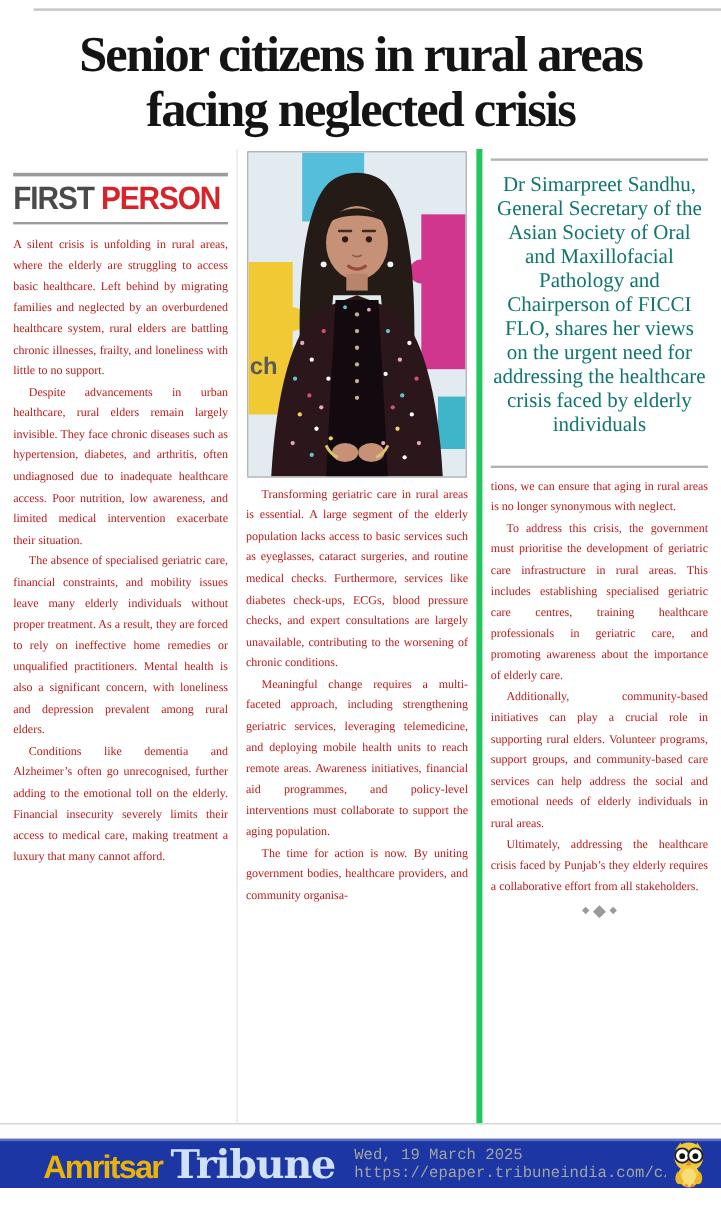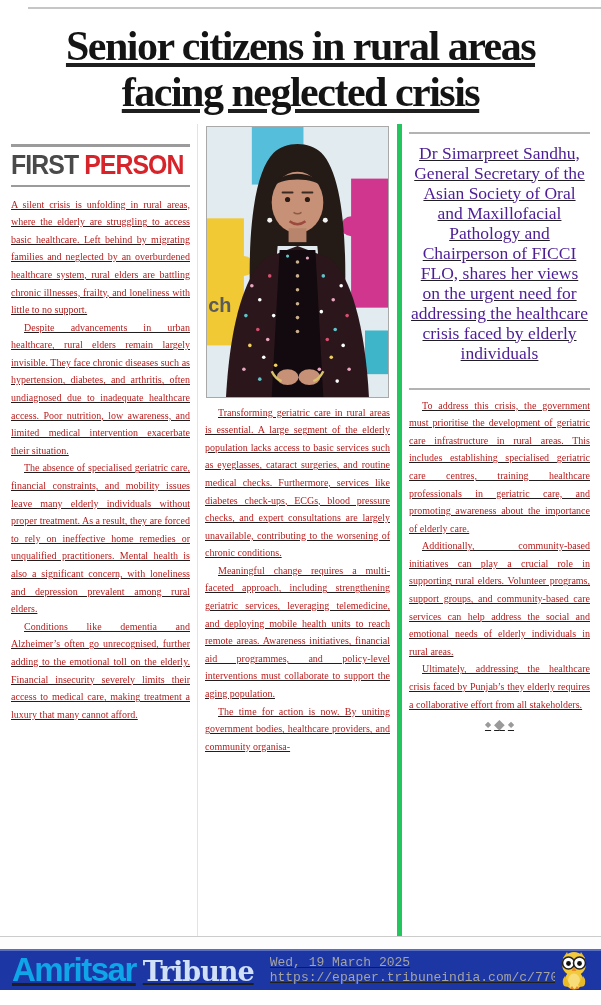--- a/index.html
+++ b/index.html
@@ -1,20 +1,20 @@
 <!DOCTYPE html>
 <html><head>
 <meta charset="utf-8">
 <style>
   * { margin:0; padding:0; box-sizing:border-box; }
   html,body { background:#ffffff; }
   .page {
     position:relative; width:601px; height:1005px; margin:0 auto;
     background:#ffffff; overflow:hidden;
-    font-family:"Liberation Serif", serif; color:#1f1f1f;text-decoration:underline;
+    font-family:"Liberation Serif", serif; color:#1f1f1f;
   }
   .top-rule { position:absolute; top:7px; left:28px; right:0; height:2px; background:#c6c6c6; }
 
   
   .headline-block { padding:24px 6px 8px 6px; text-align:center; }
   .headline {
     font-family:"Liberation Serif", serif; font-weight:bold; color:#141414;
     font-size:42px; line-height:1.09; letter-spacing:-1.5px;
   }
 
@@ -38,42 +38,42 @@
   .kicker-second { color:#d6242a; }
 
   
   .photo-frame { margin:2px 1px 6px 1px; border:1px solid #a9a9a9; height:272px; background:#dfe9ee; overflow:hidden; }
   .photo-frame svg { display:block; width:100%; height:100%; }
 
   
   .pull-quote {
     margin:8px 0 7px 0; padding:9px 1px 10px 1px;
     border-top:2px solid #b3b3b3; border-bottom:2px solid #b3b3b3;
-    text-align:center; font-size:17.5px; line-height:20px; color:#4c1d95;
+    text-align:center; font-size:17.5px; line-height:20px; color:#0f766e;
     min-height:258px;
   }
 
   
   .end-mark { text-align:center; color:#9a9a9a; margin-top:4px; line-height:14px; }
   .end-mark .sm { font-size:8px;  vertical-align:2px; margin:0 3px; }
   .end-mark .lg { font-size:14px; vertical-align:0; }
 
   
   .pre-footer { border-top:1px solid #cccccc; height:13px; background:#fdfdfd; }
   .footer {
     height:41px; background:#1c36a3; border-top:2px solid #5a6ec2;
     display:flex; align-items:center; padding:0 8px 0 12px; color:#ffffff;
   }
   .masthead { white-space:nowrap; display:flex; align-items:baseline; }
   .masthead-city {
-    font-family:"Liberation Sans", sans-serif; font-weight:bold; font-size:33px;
-    letter-spacing:-1.5px; color:#0ea5e9;
+    font-family:"Liberation Sans", sans-serif; font-weight:bold; font-size:27px;
+    letter-spacing:-1.5px; color:#eab308;margin-left:24px;
   }
   .masthead-paper {
-    font-family:"DejaVu Serif", serif; font-weight:bold; font-size:27px;
+    font-family:"DejaVu Serif", serif; font-weight:bold; font-size:33px;
     letter-spacing:-1px; color:#cfe0f7; margin-left:7px;
   }
   .footer-meta {
     margin-left:16px; font-family:"Liberation Mono", monospace;
     font-size:13px; line-height:15px; color:#a3a3a3; overflow:hidden; white-space:nowrap;
   }
   .footer-meta .url { display:block;text-align:center; }
   .owl { margin-left:auto; flex:0 0 auto; width:38px; height:40px; }
 </style>
 </head>
@@ -178,20 +178,21 @@
           <path d="M124,246 q-4,8 -10,10" stroke="#d8c26a" stroke-width="2.5" fill="none"></path>
         </svg>
       </div>
       <p>Transforming geriatric care in rural areas is essential. A large segment of the elderly population lacks access to basic services such as eyeglasses, cataract surgeries, and routine medical checks. Furthermore, services like diabetes check-ups, ECGs, blood pressure checks, and expert consultations are largely unavailable, contributing to the worsening of chronic conditions.</p>
       <p>Meaningful change requires a multi-faceted approach, including strengthening geriatric services, leveraging telemedicine, and deploying mobile health units to reach remote areas. Awareness initiatives, financial aid programmes, and policy-level interventions must collaborate to support the aging population.</p>
       <p>The time for action is now. By uniting government bodies, healthcare providers, and community organisa-</p>
     </div>
 
     <div class="col col-right">
       <div class="pull-quote">Dr Simarpreet Sandhu, General Secretary of the Asian Society of Oral and Maxillofacial Pathology and Chairperson of FICCI FLO, shares her views on the urgent need for addressing the healthcare crisis faced by elderly individuals</div>
+      <p class="noindent">tions, we can ensure that aging in rural areas is no longer synonymous with neglect.</p>
       <p>To address this crisis, the government must prioritise the development of geriatric care infrastructure in rural areas. This includes establishing specialised geriatric care centres, training healthcare professionals in geriatric care, and promoting awareness about the importance of elderly care.</p>
       <p>Additionally, community-based initiatives can play a crucial role in supporting rural elders. Volunteer programs, support groups, and community-based care services can help address the social and emotional needs of elderly individuals in rural areas.</p>
       <p>Ultimately, addressing the healthcare crisis faced by Punjab’s they elderly requires a collaborative effort from all stakeholders.</p>
       <div class="end-mark">
         <span class="sm">◆</span><span class="lg">◆</span><span class="sm">◆</span>
       </div>
     </div>
   </div>
 
   <div class="pre-footer"></div>

